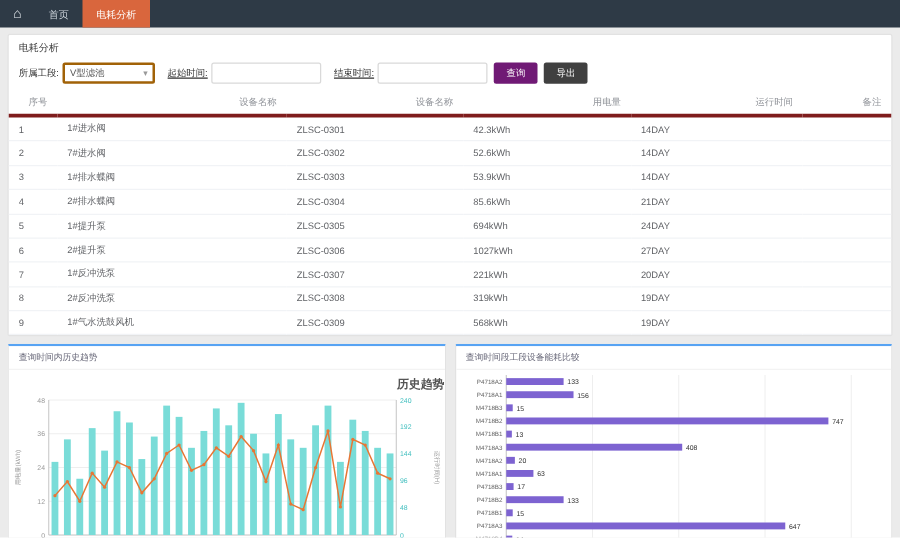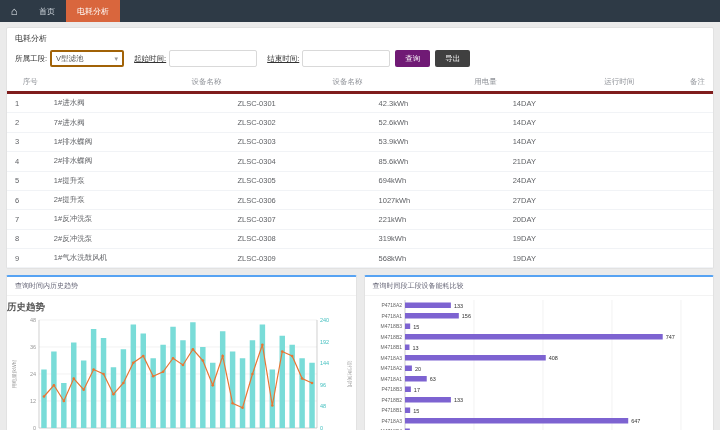--- a/index.html
+++ b/index.html
@@ -23,21 +23,21 @@
   .text-input { width:88px; height:17px; border:1px solid #d9d9d9; border-radius:2px; font-size:7.5px; padding:0 4px; color:#333; background:#fff; }
   .btn { height:17px; padding:0 10px; color:#fff; border:none; border-radius:2px; font-size:7.5px; margin-left:5px; cursor:pointer; background:#409eff; }
 
   table { width:100%; border-collapse:collapse; font-size:7.5px; color:#606266; table-layout:fixed; }
   th { font-weight:normal; color:#909399; text-align:right; padding:4px 8px; border-bottom:3px solid #7f1d1d; }
   td { padding:4.2px 8px; border-bottom:1px solid #f1f3f6; overflow:hidden; white-space:nowrap; }
 
   .bottom-row { display:flex; gap:7px; margin-top:6px; }
   .chart-panel { flex:1; border-top:2px solid #57a3f3; height:200px; overflow:hidden; }
   .sub-header { font-size:7px; color:#667; padding:4px 8px; border-bottom:1px solid #f3f3f3; }
-  .chart-title { text-align:left; font-size:9.5px; font-weight:bold; color:#555; padding-top:5px; }
+  .chart-title { text-align:right; font-size:9.5px; font-weight:bold; color:#555; padding-top:5px; }
   .chart-box { padding:0 2px; }
 </style>
 </head>
 <body>
 
 <div class="navbar">
   <span class="home">⌂</span>
   <span class="nav-tab">首页</span>
   <span class="nav-tab active" style="background: rgb(217, 102, 61);">电耗分析</span>
 </div>

